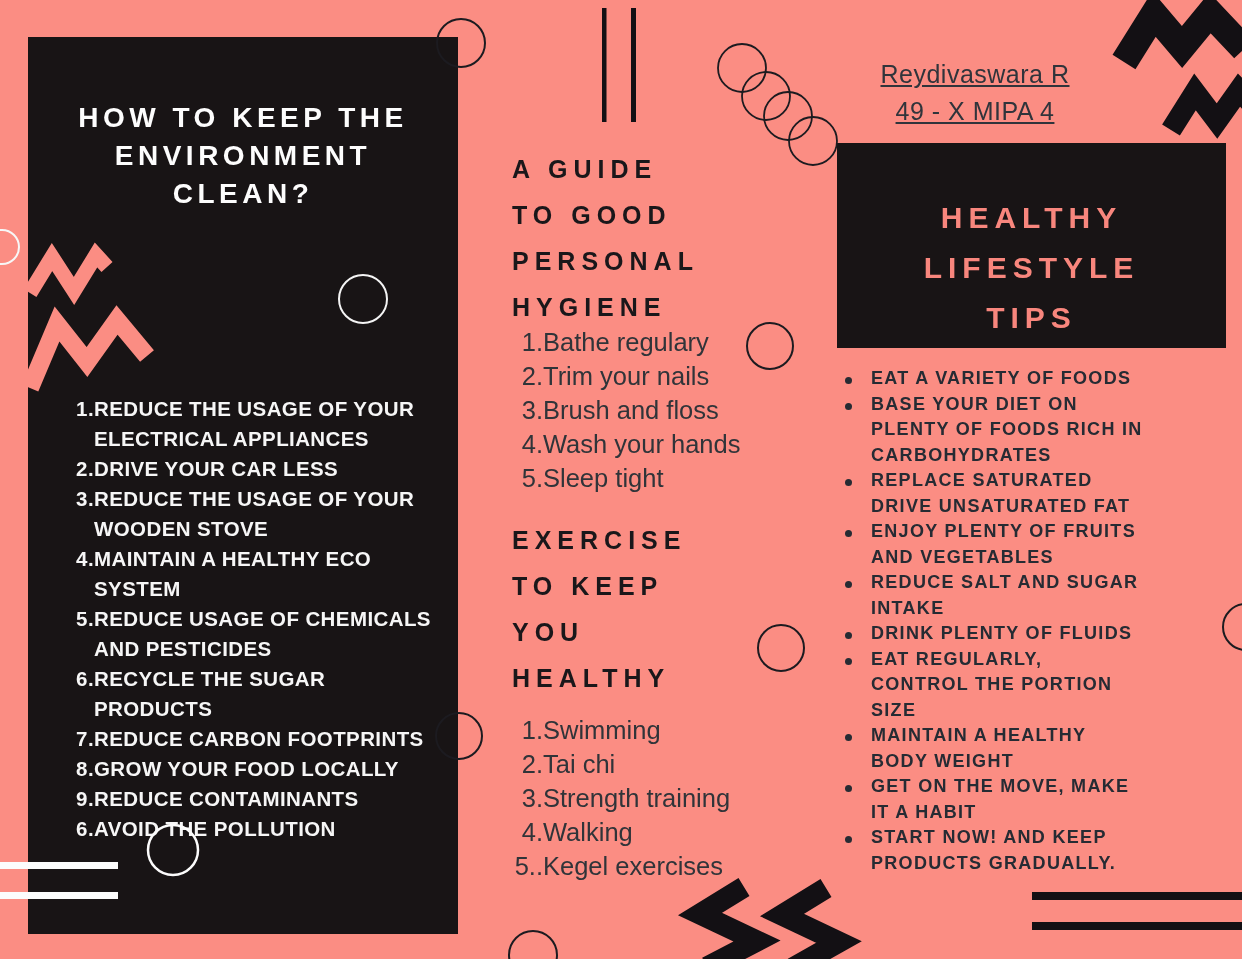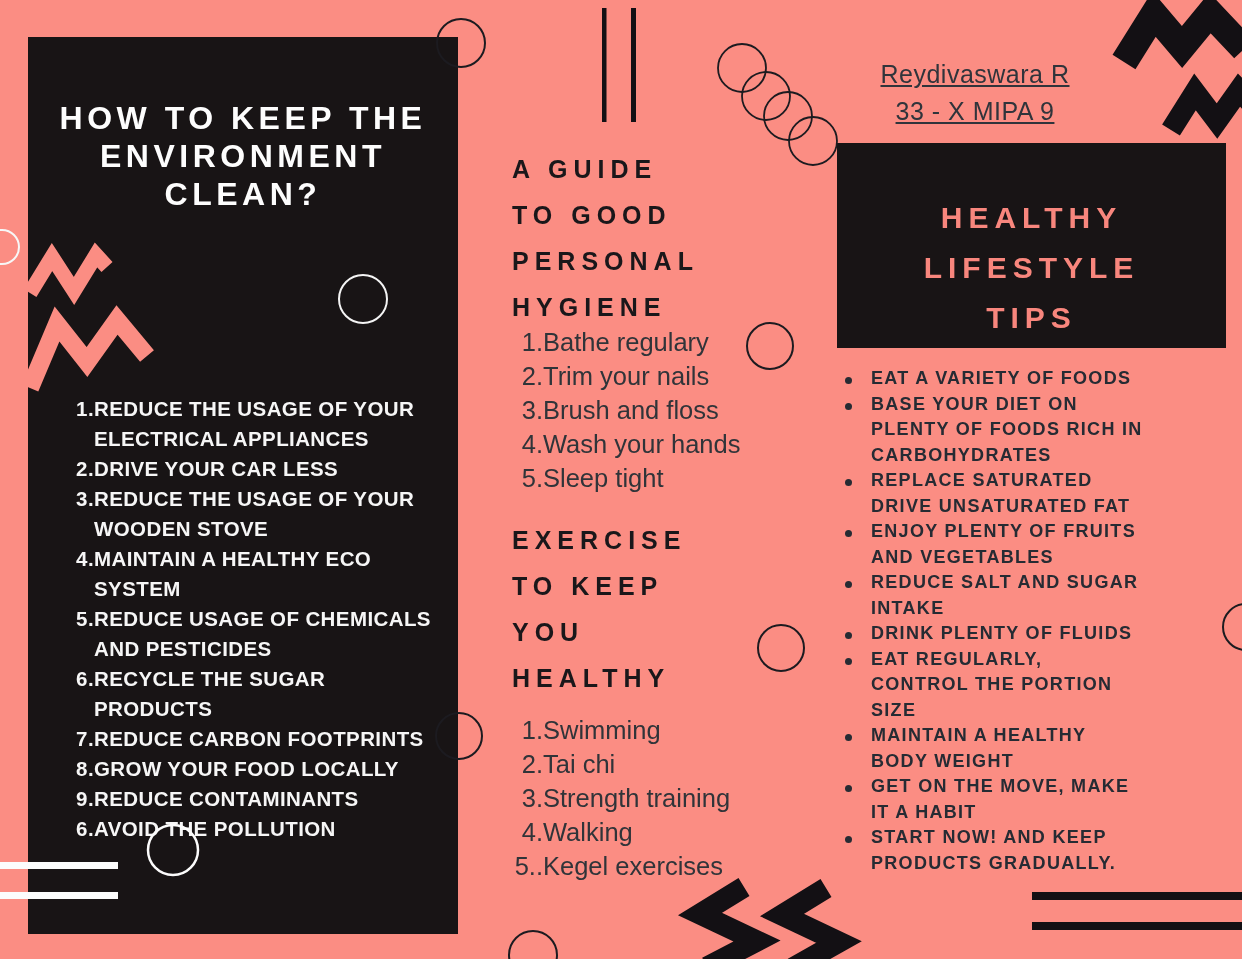--- a/index.html
+++ b/index.html
@@ -7,21 +7,21 @@
     position:relative; width:1242px; height:959px; overflow:hidden;
     background:#fb8d83; font-family:"Liberation Sans", sans-serif;
   }
   
   .panel-left {
     position:absolute; left:28px; top:37px; width:430px; height:897px;
     background:#181415;
   }
   .panel-title {
     position:absolute; top:62px; left:0; width:100%; text-align:center;
-    color:#fdfdfd; font-weight:700; font-size:32px; line-height:38px;
+    color:#fdfdfd; font-weight:700; font-size:28px; line-height:38px;
     letter-spacing:4.5px; white-space:pre-line;
   }
   .env-list {
     position:absolute; top:357px; left:0; width:418px;
     color:#f6f6f6; font-weight:600; font-size:20.5px; line-height:30px;
     letter-spacing:0.4px;
   }
   .env-item { display:flex; }
   .env-num { flex:none; width:66px; text-align:right; }
   .env-text { white-space:pre-line; }
@@ -180,21 +180,21 @@
       <span>Walking</span>
     </div>
     <div class="mid-item">
       <span class="mid-num">5..</span>
       <span>Kegel exercises</span>
     </div>
   </div>
 
   <div class="author">
     <div>Reydivaswara R</div>
-    <div>33 - X MIPA 9</div>
+    <div>49 - X MIPA 4</div>
   </div>
 
   <div class="tips-box">
     <div class="tips-title">HEALTHY
 LIFESTYLE
 TIPS</div>
   </div>
 
   <div class="tips-list">
     <div class="tip-item">

